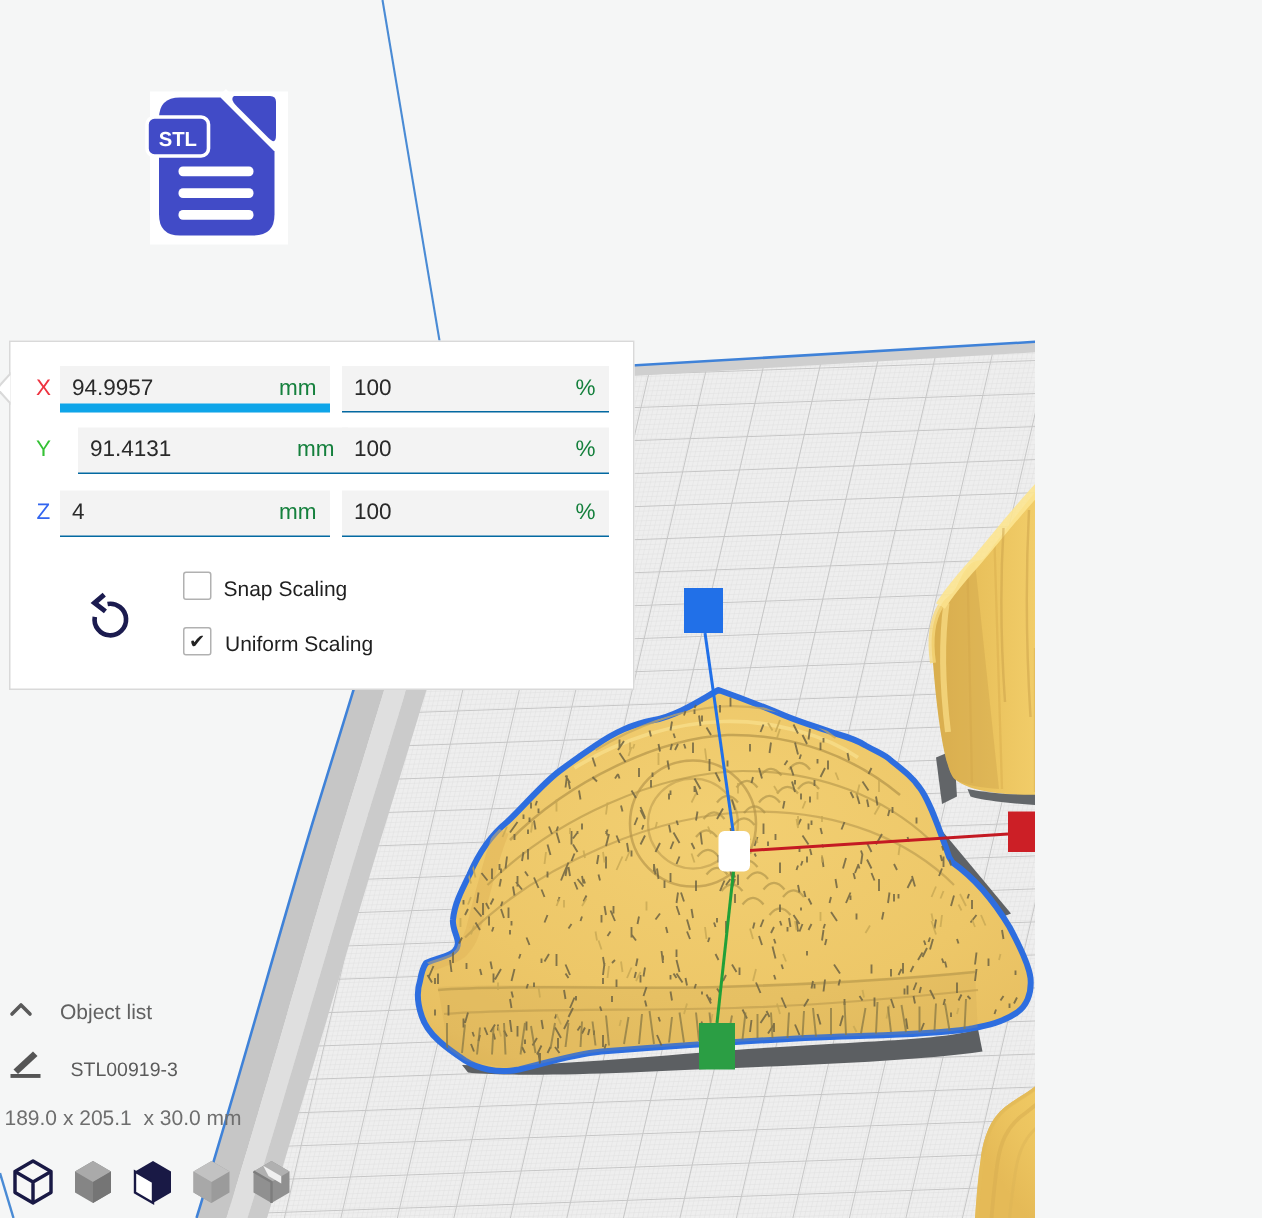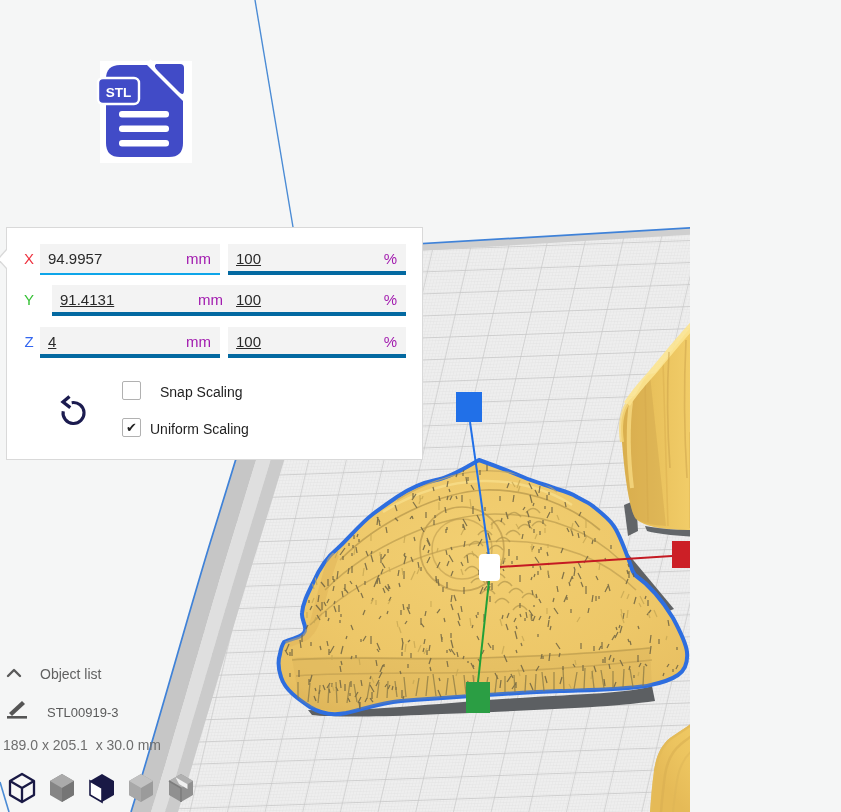--- a/index.html
+++ b/index.html
@@ -2,23 +2,23 @@
 <html><head><meta charset="utf-8">
 <style>
 html,body{margin:0;padding:0;background:#f5f6f6;}
 *{box-sizing:border-box;font-family:"Liberation Sans",sans-serif;}
 #stage{position:relative;width:690px;height:812px;overflow:hidden;}
 #panel{position:absolute;left:6px;top:227px;width:417px;height:233px;background:#ffffff;border:1px solid #d9d9d9;}
 .tail{position:absolute;left:-10px;top:20px;width:0;height:0;border-top:11px solid transparent;border-bottom:11px solid transparent;border-right:10px solid #d9d9d9;}
 .tail2{position:absolute;left:-8px;top:22px;width:0;height:0;border-top:9px solid transparent;border-bottom:9px solid transparent;border-right:8px solid #ffffff;}
 .axis{position:absolute;font-size:15px;width:20px;text-align:center;}
 .fld{position:absolute;background:#f3f3f3;font-size:15px;color:#2a2a2a;padding:6px 8px 0 8px;}
-.fld .unit{position:absolute;right:9px;top:6px;color:#a21caf;}
-.u1{border-bottom:2px solid #0ea5e9;}
-.u2{border-bottom:4px solid #0369a1;text-decoration:underline;}
+.fld .unit{position:absolute;right:9px;top:6px;color:#15803d;}
+.u1{border-bottom:6px solid #0ea5e9;}
+.u2{border-bottom:1px solid #0369a1;}
 .cb{position:absolute;width:19px;height:19px;background:#fff;border:1px solid #b1b1b1;border-radius:2px;color:#222;font-size:13px;line-height:17px;text-align:center;}
 .cblbl{position:absolute;font-size:14px;color:#1f1f1f;}
 </style></head>
 <body>
 <div id="stage">
 <svg width="841" height="812" viewBox="0 0 841 812" style="position:absolute;left:0;top:0">
 <defs>
 <pattern id="fine" width="3.2" height="3.2" patternUnits="userSpaceOnUse" patternTransform="rotate(-2) skewX(-15)">
   <rect width="3.2" height="3.2" fill="#eeeeee"></rect>
   <path d="M0,0H3.2M0,0V3.2" stroke="#dfdfdf" stroke-width="0.6"></path>
@@ -164,21 +164,21 @@
   <div class="fld u2" style="left:221px;top:16px;width:178px;height:31px;">100<span class="unit">%</span></div>
   <div class="fld u2" style="left:33px;top:57px;width:180px;height:31px;margin-left:12px;">91.4131<span class="unit">mm</span></div>
   <div class="fld u2" style="left:221px;top:57px;width:178px;height:31px;">100<span class="unit">%</span></div>
   <div class="fld u2" style="left:33px;top:99px;width:180px;height:31px;">4<span class="unit">mm</span></div>
   <div class="fld u2" style="left:221px;top:99px;width:178px;height:31px;">100<span class="unit">%</span></div>
   <svg style="position:absolute;left:46px;top:161px" width="40" height="44" viewBox="0 0 40 44">
     <path d="M18.7,13.7 A10.5,10.5 0 1 1 10.2,22.2" fill="none" stroke="#1b1b4f" stroke-width="3.1"></path>
     <path d="M16.5,7.4 L10,13 L17.3,18.6" fill="none" stroke="#1b1b4f" stroke-width="3.3" stroke-linejoin="miter"></path>
   </svg>
   <div class="cb" style="left:115px;top:153px;"></div>
-  <div class="cblbl" style="left:153px;top:156px;">Snap Scaling</div>
+  <div class="cblbl" style="left:142px;top:156px;">Snap Scaling</div>
   <div class="cb" style="left:115px;top:190px;">✔</div>
   <div class="cblbl" style="left:143px;top:193px;">Uniform Scaling</div>
 </div>
 
 <svg style="position:absolute;left:0;top:660px" width="260" height="152" viewBox="0 0 260 152">
   <path d="M8,16 L14,10 L20,16" fill="none" stroke="#5a5a5a" stroke-width="2.4" stroke-linecap="round" stroke-linejoin="round"></path>
   <text x="40" y="19" font-size="14" fill="#616161">Object list</text>
   <path d="M9,53 L22,41 L25,44 L12,56 Z" fill="#555555"></path>
   <rect x="7" y="56" width="20" height="2.6" fill="#555555"></rect>
   <text x="47" y="57" font-size="13" fill="#5a5a5a">STL00919-3</text>

